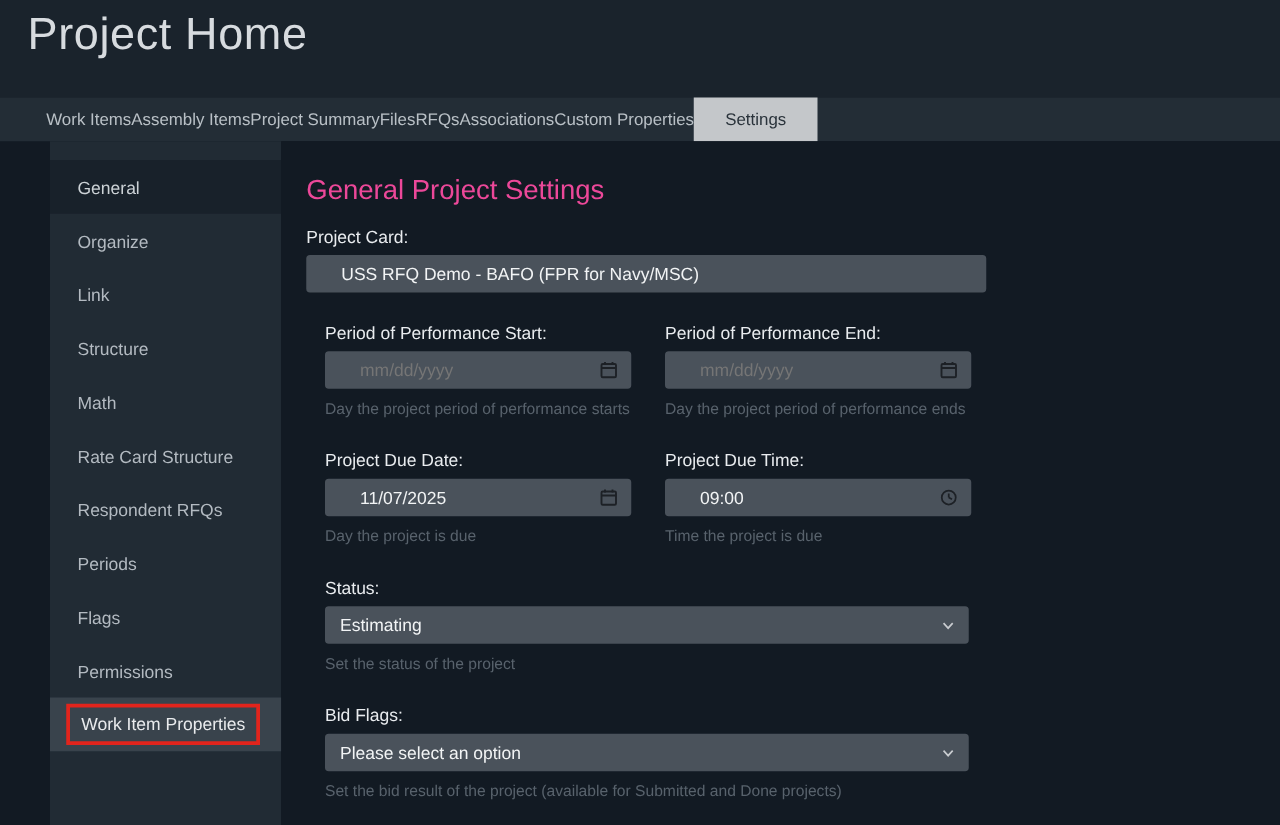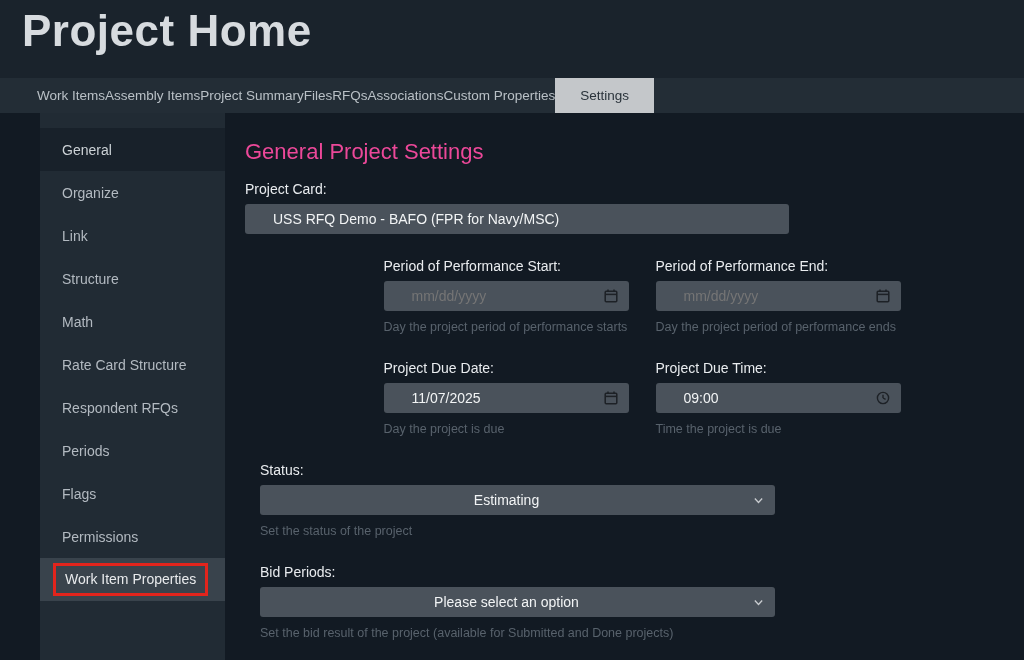--- a/index.html
+++ b/index.html
@@ -11,22 +11,22 @@
   }
   .app { width: 1024px; height: 660px; display: flex; flex-direction: column; }
 
   
   .page-header {
     height: 78px;
     background: #1a232c;
     flex: 0 0 auto;
   }
   .page-title {
-    font-size: 44px;
-    font-weight: 700;
+    font-size: 36px;
+    font-weight: 400;
     letter-spacing: 0.5px;
     color: #d7dbdf;
     padding: 6px 0 0 22px;
   }
 
   
   .tabbar {
     height: 35px;
     background: #232d36;
     display: flex;
@@ -111,21 +111,21 @@
     background: #4a525b;
     border: none;
     border-radius: 3px;
     color: #f2f4f5;
     font-family: "Liberation Sans", sans-serif;
     font-size: 14px;
     padding: 0 28px;
     outline: none;
   }
   .subsection { margin-left: 15px; margin-top: 24px; }
-  .cols { display: flex; gap: 27px; justify-content: center; }
+  .cols { display: flex; gap: 27px; }
   .col { width: 245px; flex: 0 0 auto; }
   .input-wrap {
     position: relative;
     width: 245px;
     height: 30px;
   }
   .input-wrap .text-input {
     width: 245px;
     padding-right: 34px;
   }
@@ -152,21 +152,20 @@
     width: 515px;
     height: 30px;
     background: #4a525b;
     border-radius: 3px;
     display: flex;
     align-items: center;
     padding: 0 34px 0 12px;
     font-size: 14px;
     color: #f2f4f5;
     cursor: pointer;
-    justify-content: center;
   }
   .select .chevron {
     position: absolute;
     right: 10px;
     top: 9px;
     width: 13px;
     height: 13px;
   }
 </style>
 </head>
@@ -281,21 +280,21 @@
           <div class="select">
             <span>Estimating</span>
             <svg class="chevron" viewBox="0 0 16 16">
               <polyline points="3.5,5.5 8,10.5 12.5,5.5" fill="none" stroke="#c9ccd0" stroke-width="1.6"></polyline>
             </svg>
           </div>
           <div class="field-help">Set the status of the project</div>
         </div>
 
         <div class="field-block">
-          <div class="field-label">Bid Periods:</div>
+          <div class="field-label">Bid Flags:</div>
           <div class="select">
             <span>Please select an option</span>
             <svg class="chevron" viewBox="0 0 16 16">
               <polyline points="3.5,5.5 8,10.5 12.5,5.5" fill="none" stroke="#c9ccd0" stroke-width="1.6"></polyline>
             </svg>
           </div>
           <div class="field-help">Set the bid result of the project (available for Submitted and Done projects)</div>
         </div>
 
       </div>

